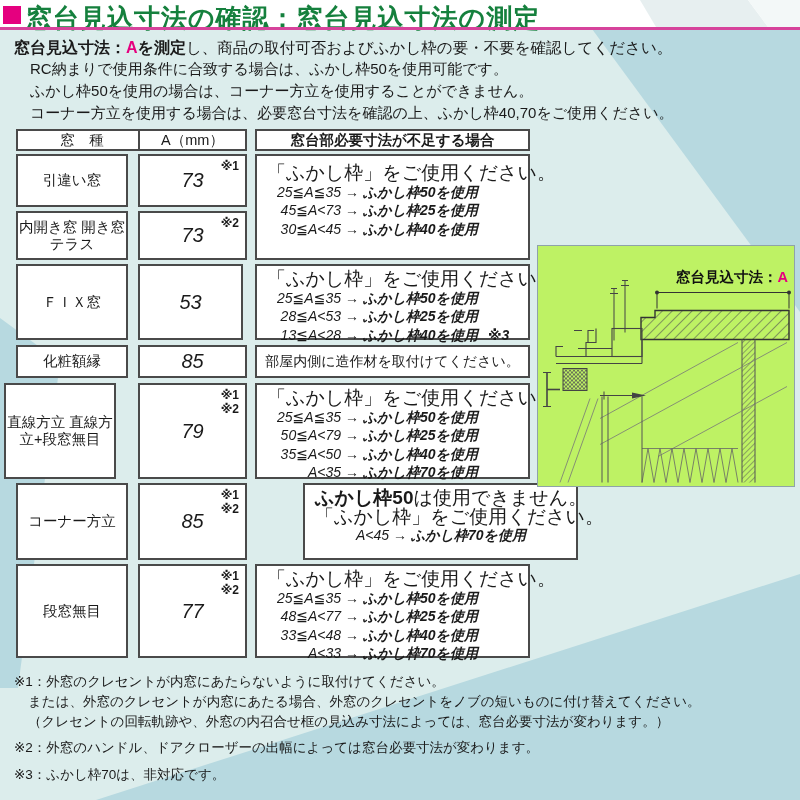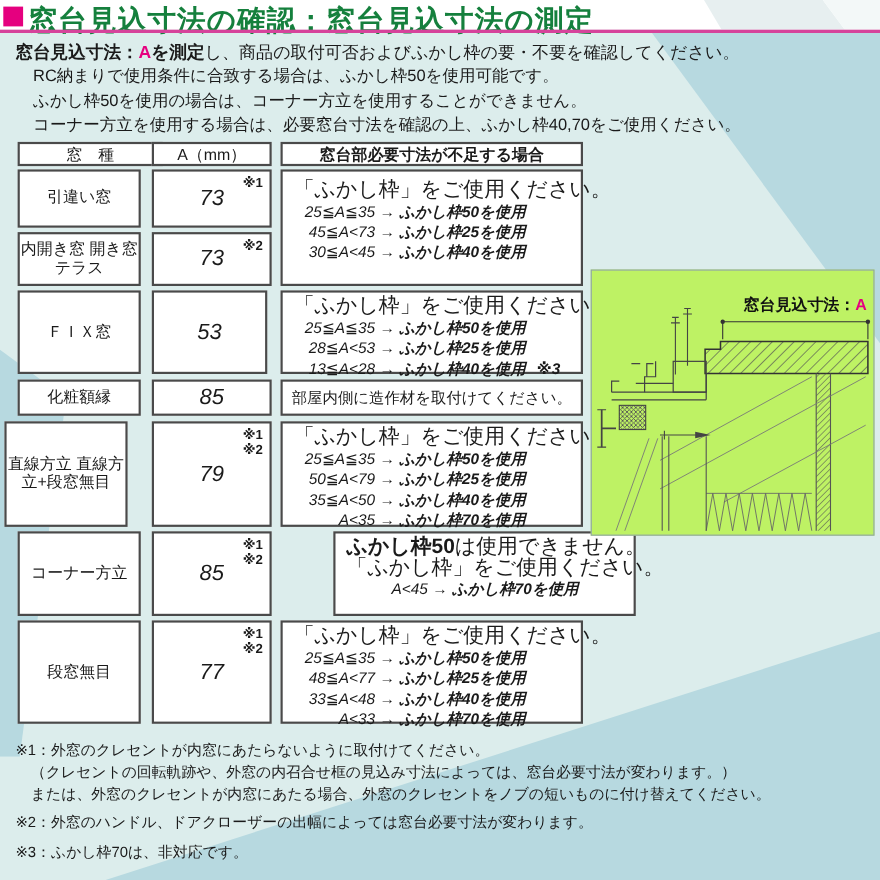--- a/index.html
+++ b/index.html
@@ -243,19 +243,19 @@
       <g stroke="#444">
         <line x1="9" y1="126" x2="9" y2="160" stroke-width="1.6"></line>
         <line x1="9" y1="143" x2="22" y2="143" stroke-width="1.6"></line>
         <path d="M5,126 h8 M5,160 h8" stroke-width="1"></path>
       </g>
     </svg>
   </div>
 
   <div class="footnotes" id="footnotes">
       <div class="fn">※1：外窓のクレセントが内窓にあたらないように取付けてください。</div>
+      <div class="fn indent">または、外窓のクレセントが内窓にあたる場合、外窓のクレセントをノブの短いものに付け替えてください。</div>
       <div class="fn indent">（クレセントの回転軌跡や、外窓の内召合せ框の見込み寸法によっては、窓台必要寸法が変わります。）</div>
-      <div class="fn indent">または、外窓のクレセントが内窓にあたる場合、外窓のクレセントをノブの短いものに付け替えてください。</div>
       <div class="fn gap6">※2：外窓のハンドル、ドアクローザーの出幅によっては窓台必要寸法が変わります。</div>
       <div class="fn gap7">※3：ふかし枠70は、非対応です。</div>
     </div>
 
 </div>
 
 </body></html>

